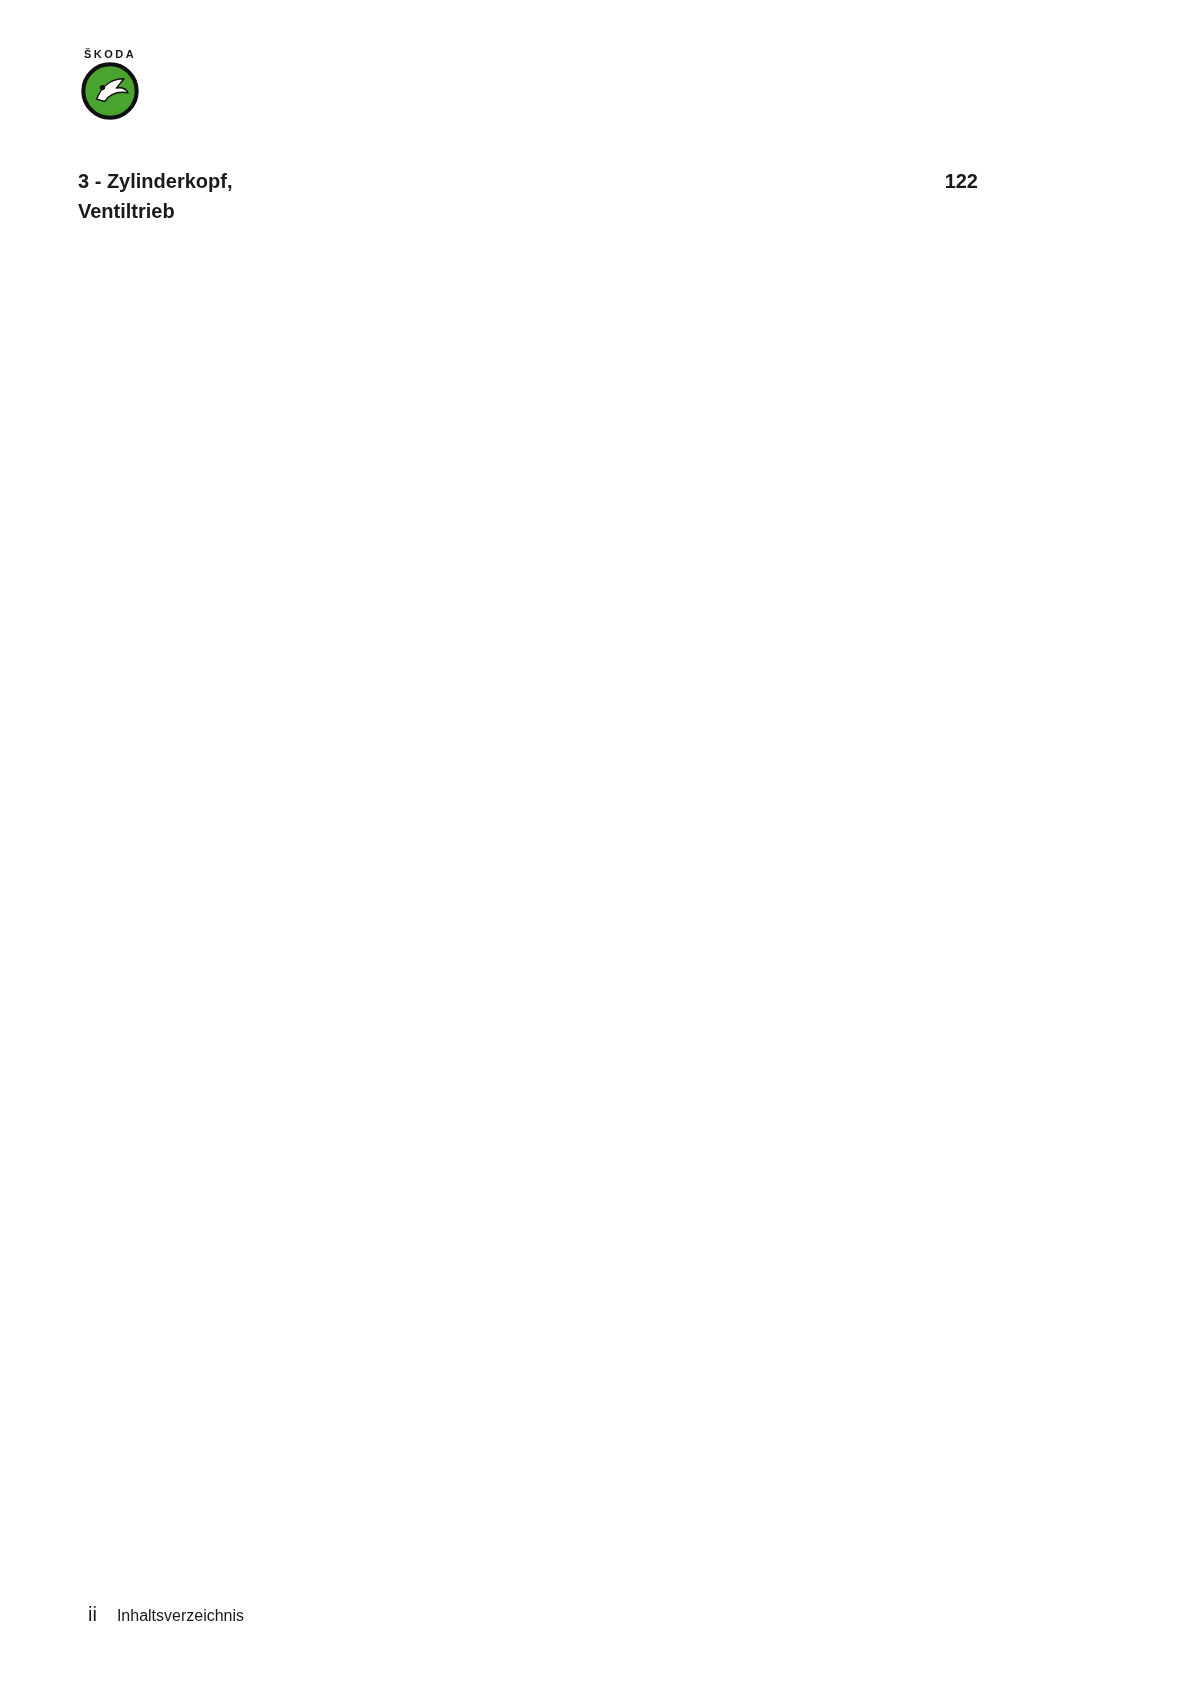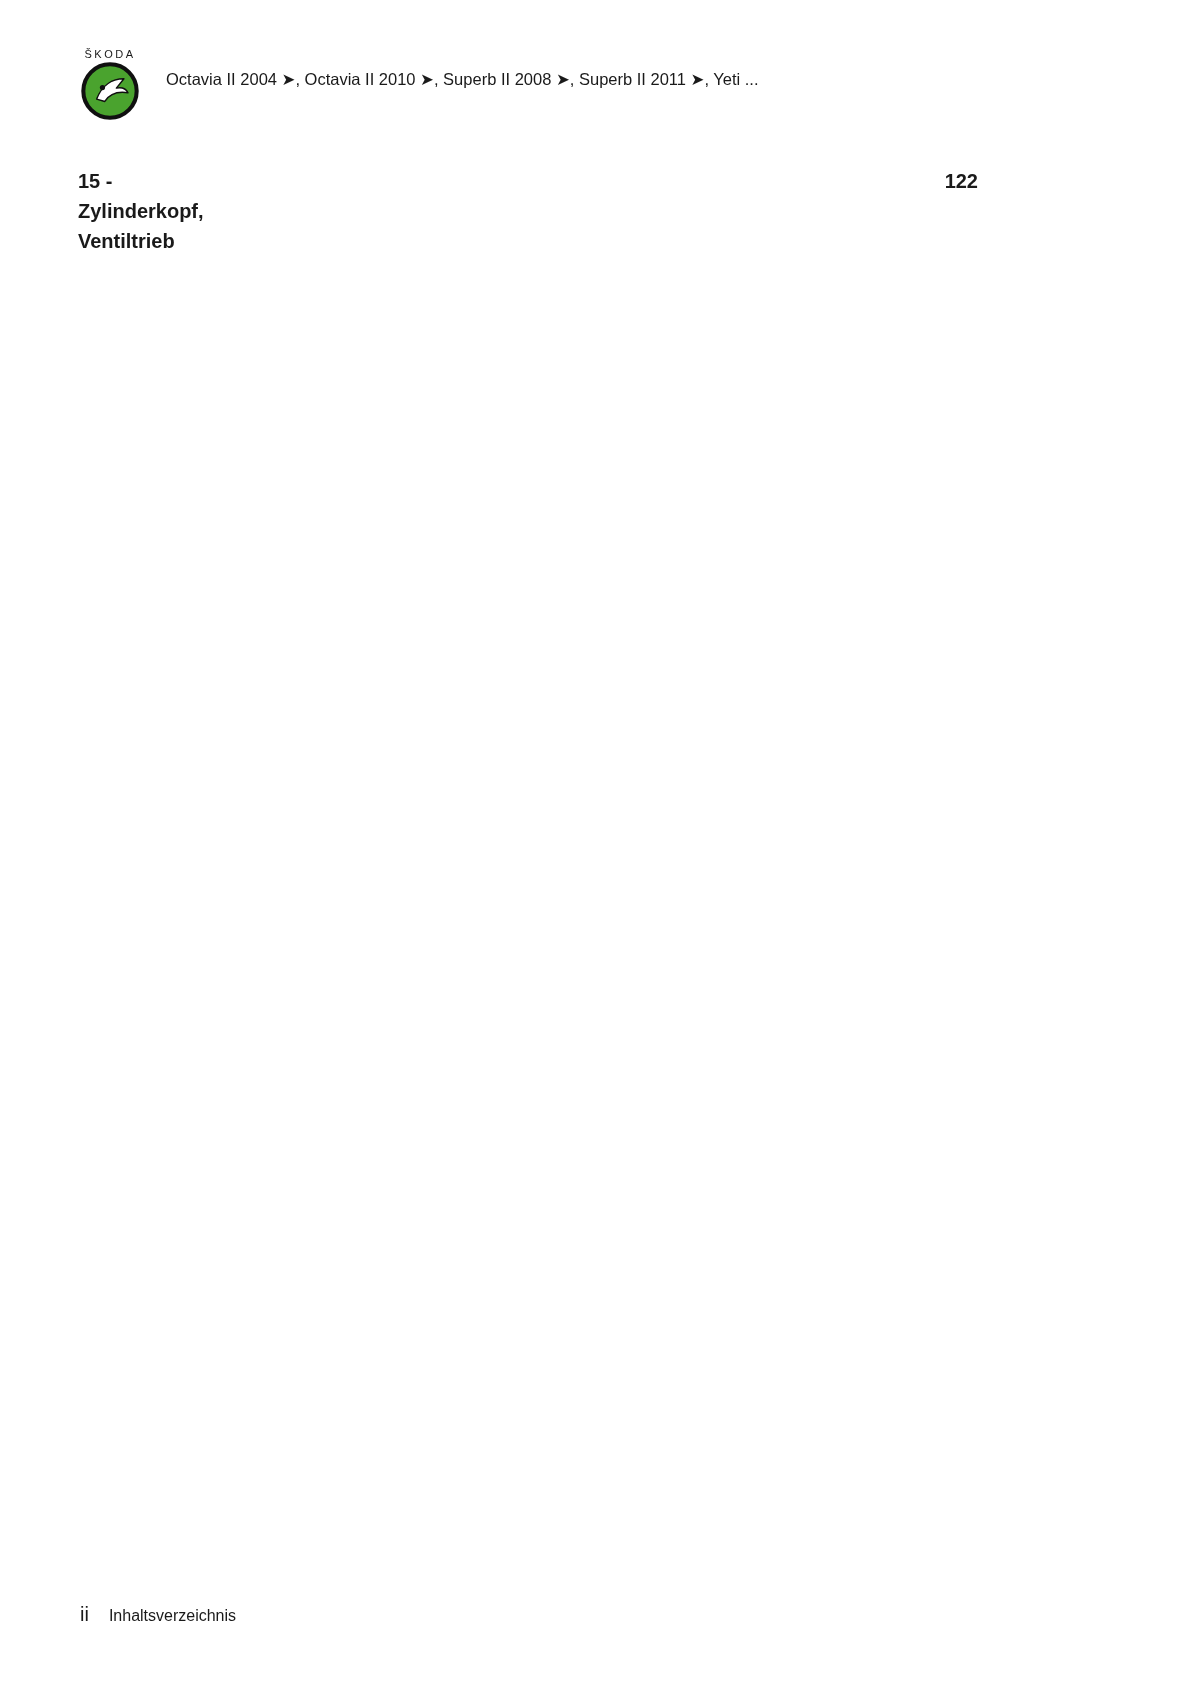--- a/index.html
+++ b/index.html
@@ -8,64 +8,63 @@
     background: #ffffff;
     color: #1a1a1a;
     font-family: "Liberation Sans", sans-serif;
     -webkit-font-smoothing: antialiased;
   }
   .page { position: relative; width: 1191px; height: 1684px; overflow: hidden; }
 
   
   .header { position: absolute; top: 48px; left: 78px; right: 100px; display: flex; gap: 24px; }
   .logo-block { width: 64px; flex: 0 0 auto; text-align: center; }
-  .brand { font-size: 11px; font-weight: normal; letter-spacing: 2.5px; margin-bottom: 2px; }
+  .brand { font-size: 11px; font-weight: bold; letter-spacing: 2.5px; margin-bottom: 2px; }
   .logo svg { width: 58px; height: 58px; display: block; margin: 0 auto; }
   .header-text { padding-top: 18px; font-size: 16.5px; line-height: 26px; }
 
   
   .toc { position: absolute; top: 166px; left: 78px; width: 900px; }
 
   .chapter-row {
     display: flex; align-items: baseline;
     font-size: 20px; font-weight: bold; line-height: 30px;
     margin-top: 15px; margin-bottom: 5px;
   }
   .chapter-row:first-child { margin-top: 0; }
   .chapter-row .page { min-width: 52px; text-align: right; }
 
   
   .footer { position: absolute; left: 80px; bottom: 58px; display: flex; align-items: baseline; gap: 20px; }
-  .footer .roman { font-size: 20px; }
+  .footer .roman { font-size: 20px; margin-left: 8px; }
   .footer .flabel { font-size: 16px; }
 </style>
 </head>
 <body>
 
 <div class="page">
 
   <div class="header">
     <div class="logo-block">
       <div class="brand">ŠKODA</div>
       <div class="logo">
         <svg viewBox="0 0 100 100" aria-hidden="true">
           <circle cx="50" cy="50" r="46" fill="#4aa32e" stroke="#101010" stroke-width="7"></circle>
           <path d="M27 64 C36 40 54 29 74 29 L61 45 C71 43 78 47 81 53 C62 50 48 57 41 68 Z" fill="#ffffff" stroke="#101010" stroke-width="2.5" stroke-linejoin="round"></path>
           <circle cx="37" cy="44" r="4.5" fill="#101010"></circle>
         </svg>
       </div>
     </div>
     <div class="header-text">
-      <div>Octavia II 2004 ➤, Octavia II 2010 ➤, Superb II 2008 ➤, Superb II 2011 ➤, Yeti ...</div>
     </div>
   </div>
 
   <div class="toc">
   <div class="chapter-row">
-    <span class="ctitle">15 - Zylinderkopf, Ventiltrieb</span>
+    <span class="ctitle">3 - Zylinderkopf, Ventiltrieb</span>
 
     <span class="page">122</span>
   </div>
 
 </div>
 
   <div class="footer">
     <span class="roman">ii</span>
     <span class="flabel">Inhaltsverzeichnis</span>
   </div>

